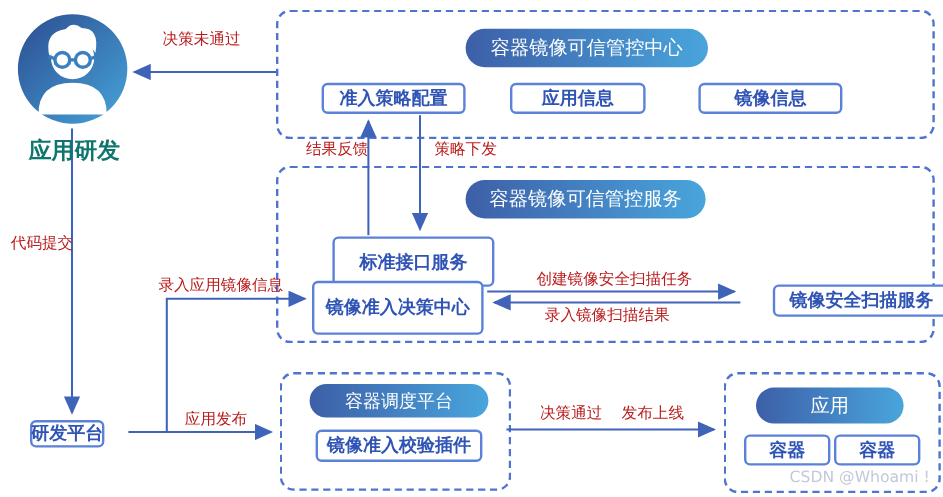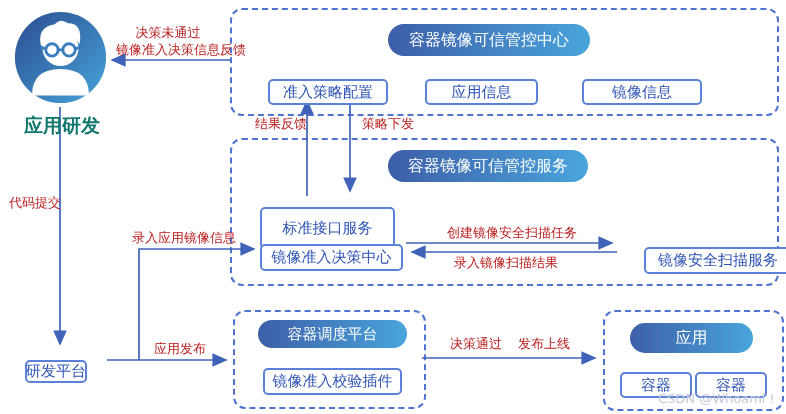--- a/index.html
+++ b/index.html
@@ -6,21 +6,21 @@
   #canvas{
     position:relative;width:786px;height:414px;background:#ffffff;overflow:hidden;
     font-family:"DejaVu Sans","Liberation Sans",sans-serif;
   }
   .dashed-box{
     position:absolute;border:2px dashed #4f74cf;border-radius:12px;background:transparent;
   }
   .node{
     position:absolute;display:flex;align-items:center;justify-content:center;
     background:#fff;border:2px solid #5b82d8;border-radius:5px;
-    color:#2f54b5;font-weight:normal;font-size:15px;white-space:nowrap;box-sizing:border-box;margin-top:10px;
+    color:#2f54b5;font-weight:bold;font-size:15px;white-space:nowrap;box-sizing:border-box;
   }
   .pill{
     position:absolute;display:flex;align-items:center;justify-content:center;
     background:linear-gradient(90deg,#3d5fa8 0%,#49a5dc 100%);
     color:#ffffff;font-weight:normal;font-size:16px;border-radius:17px;white-space:nowrap;box-sizing:border-box;
   }
   .lbl{
     position:absolute;font-size:13px;color:#b91c1c;white-space:nowrap;line-height:1.15;font-family:Liberation Serif, serif;
   }
   .lbl.center{transform:translateX(-50%);}
@@ -83,35 +83,34 @@
     </g>
   </svg>
   <div class="actor-label" style="left:62px;top:113px">应用研发</div>
 
   <div class="pill" style="left:388px;top:24px;width:202px;height:32px">容器镜像可信管控中心</div>
   <div class="node" style="left:268px;top:69px;width:120px;height:26px">准入策略配置</div>
   <div class="node" style="left:425px;top:69px;width:113px;height:26px">应用信息</div>
   <div class="node" style="left:582px;top:69px;width:120px;height:26px">镜像信息</div>
 
   <div class="pill" style="left:388px;top:150px;width:200px;height:32px">容器镜像可信管控服务</div>
-  <div class="node" style="left:260px;top:197px;width:135px;height:42px">标准接口服务</div>
-  <div class="node" style="left:260px;top:234px;width:143px;height:27px">镜像准入决策中心</div>
+  <div class="node" style="left:277px;top:197px;width:135px;height:42px">标准接口服务</div>
+  <div class="node" style="left:260px;top:234px;width:143px;height:45px">镜像准入决策中心</div>
   <div class="node" style="left:644px;top:237px;width:148px;height:27px">镜像安全扫描服务</div>
 
   <div class="node" style="left:25px;top:350px;width:62px;height:23px">研发平台</div>
 
   <div class="pill" style="left:258px;top:320px;width:149px;height:28px;font-size:15px;border-radius:14px">容器调度平台</div>
   <div class="node" style="left:263px;top:358px;width:139px;height:27px">镜像准入校验插件</div>
 
   <div class="pill" style="left:630px;top:323px;width:123px;height:30px;border-radius:15px">应用</div>
   <div class="node" style="left:620px;top:362px;width:72px;height:26px">容器</div>
   <div class="node" style="left:695px;top:362px;width:72px;height:26px">容器</div>
 
   <div class="lbl center" style="left:168px;top:26px">决策未通过</div>
-  <div class="lbl center" style="left:181px;top:43px">镜像准入决策信息反馈</div>
   <div class="lbl center" style="left:281px;top:117px">结果反馈</div>
   <div class="lbl center" style="left:388px;top:117px">策略下发</div>
   <div class="lbl" style="left:9px;top:196px">代码提交</div>
   <div class="lbl center" style="left:184px;top:231px">录入应用镜像信息</div>
   <div class="lbl center" style="left:180px;top:342px">应用发布</div>
   <div class="lbl center" style="left:512px;top:226px">创建镜像安全扫描任务</div>
   <div class="lbl center" style="left:506px;top:256px">录入镜像扫描结果</div>
   <div class="lbl center" style="left:510px;top:337px">
     <span>决策通过</span><span class="gap2"></span><span>发布上线</span>
   </div>

